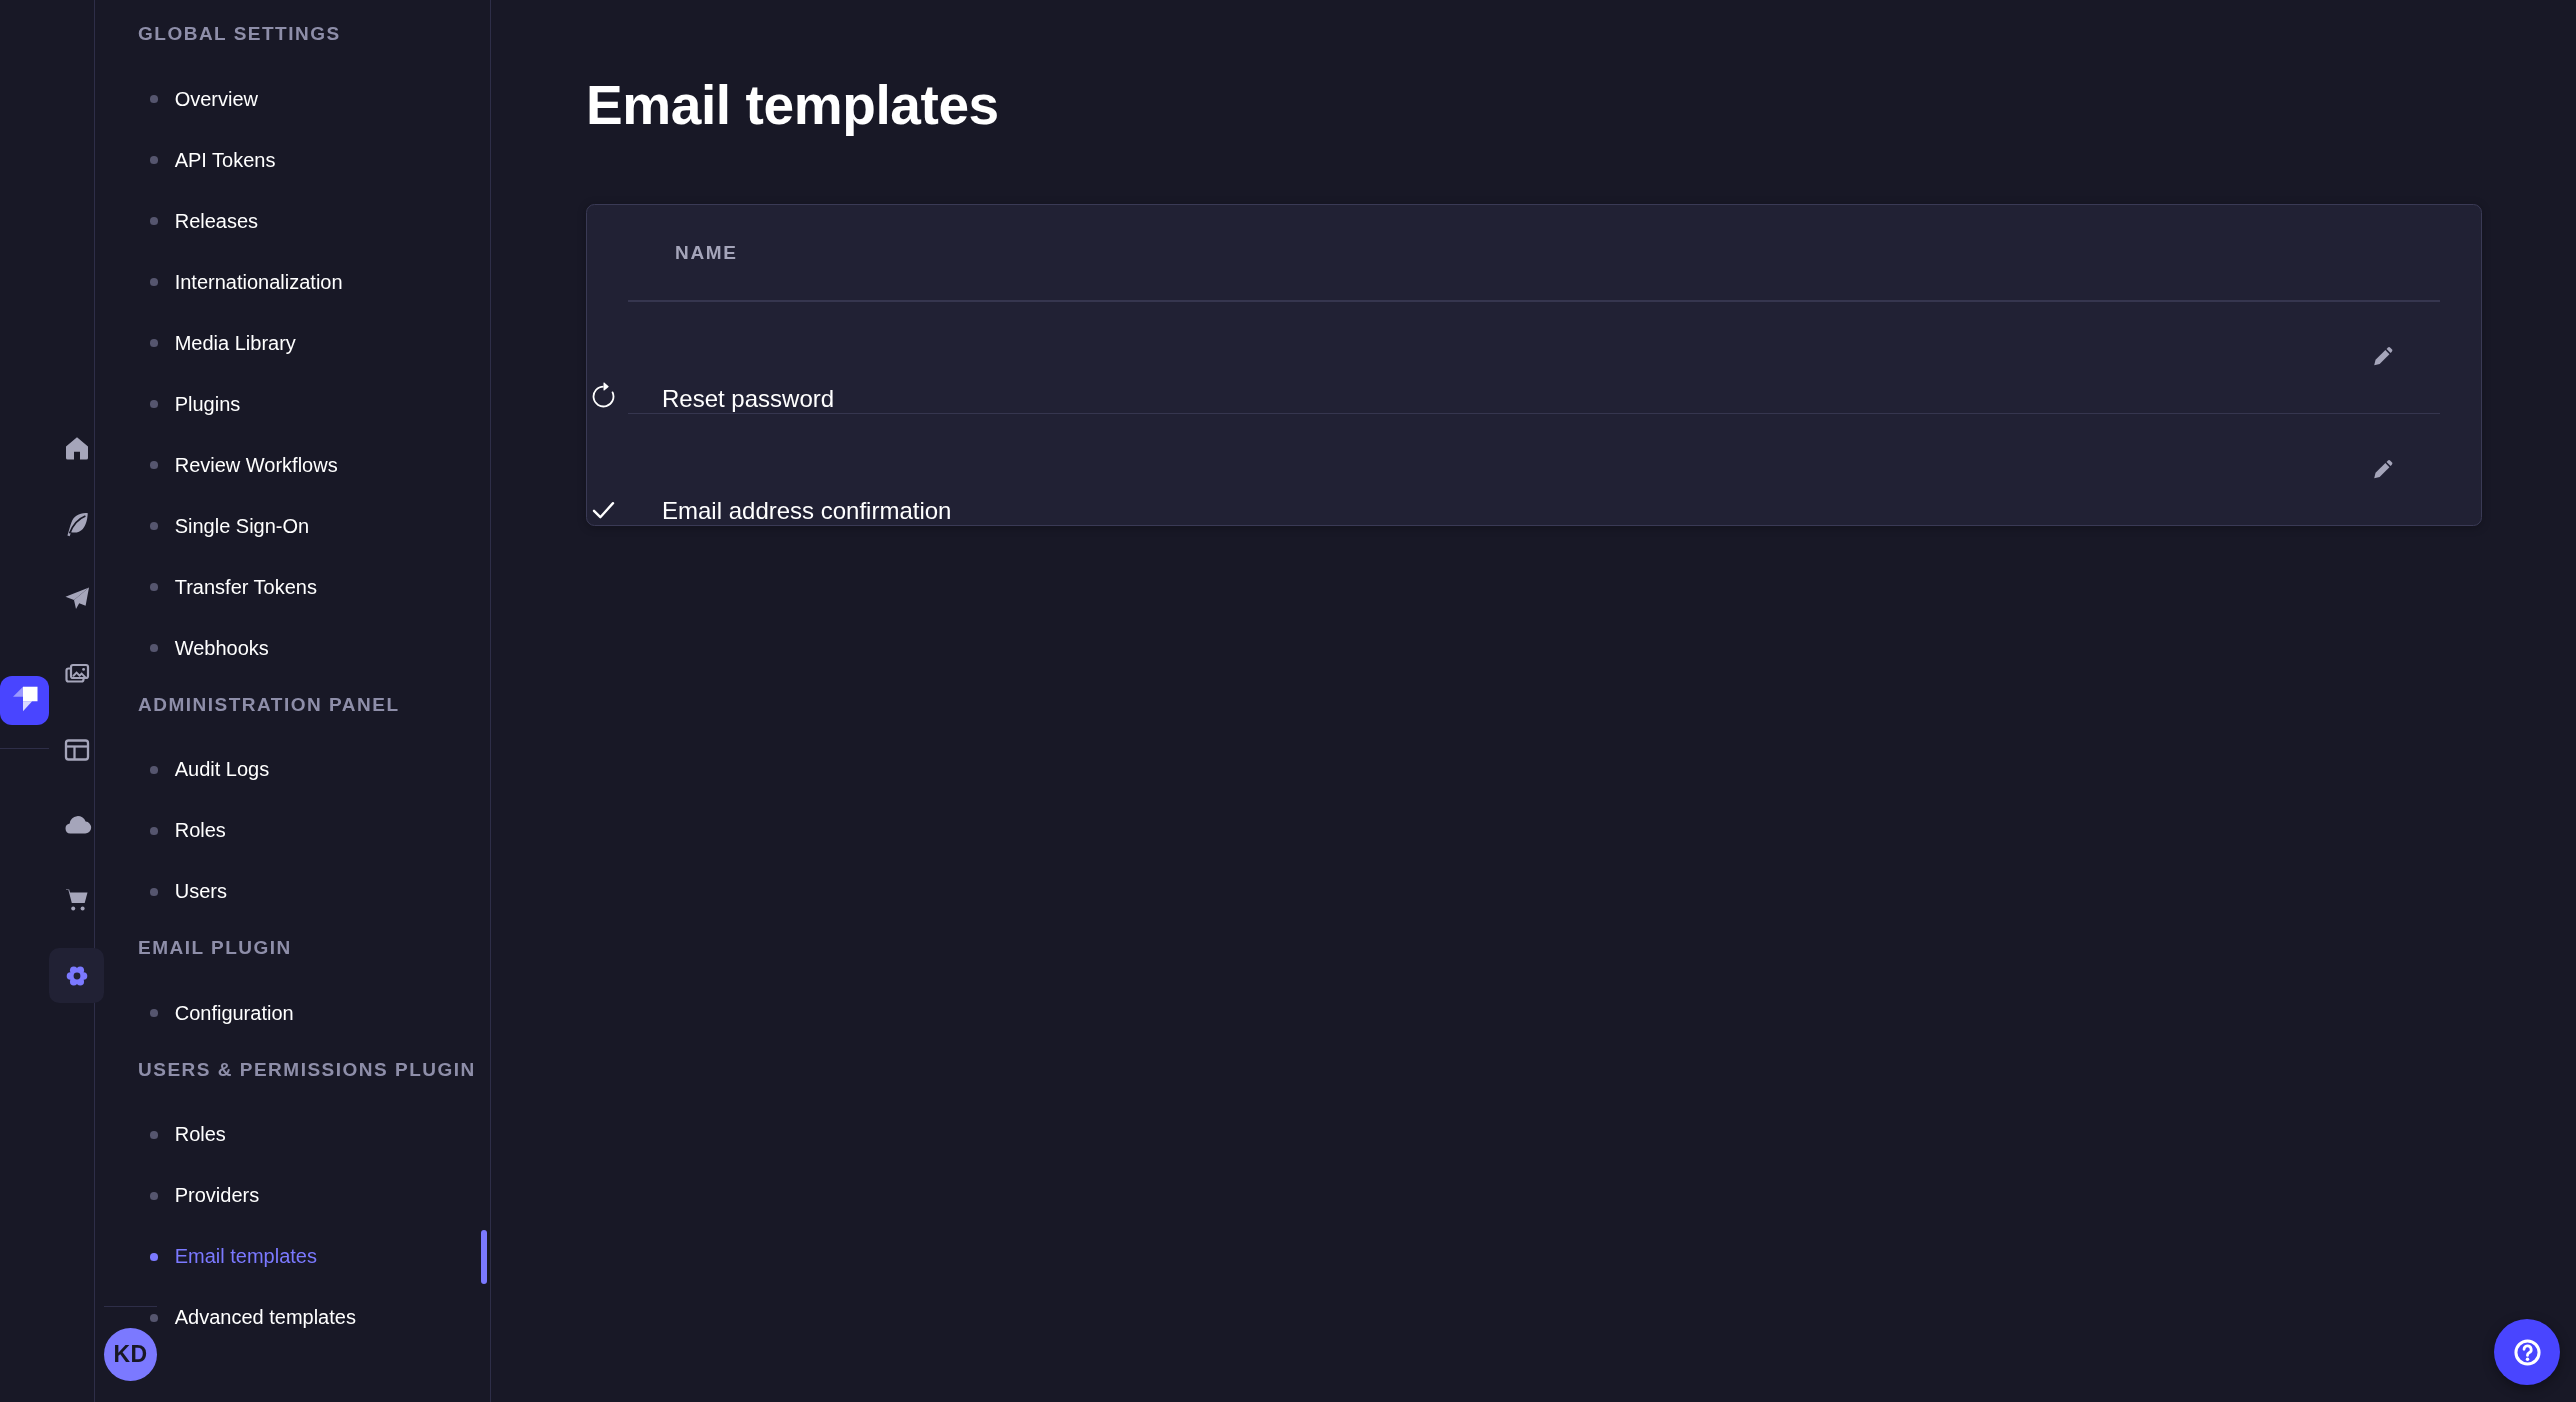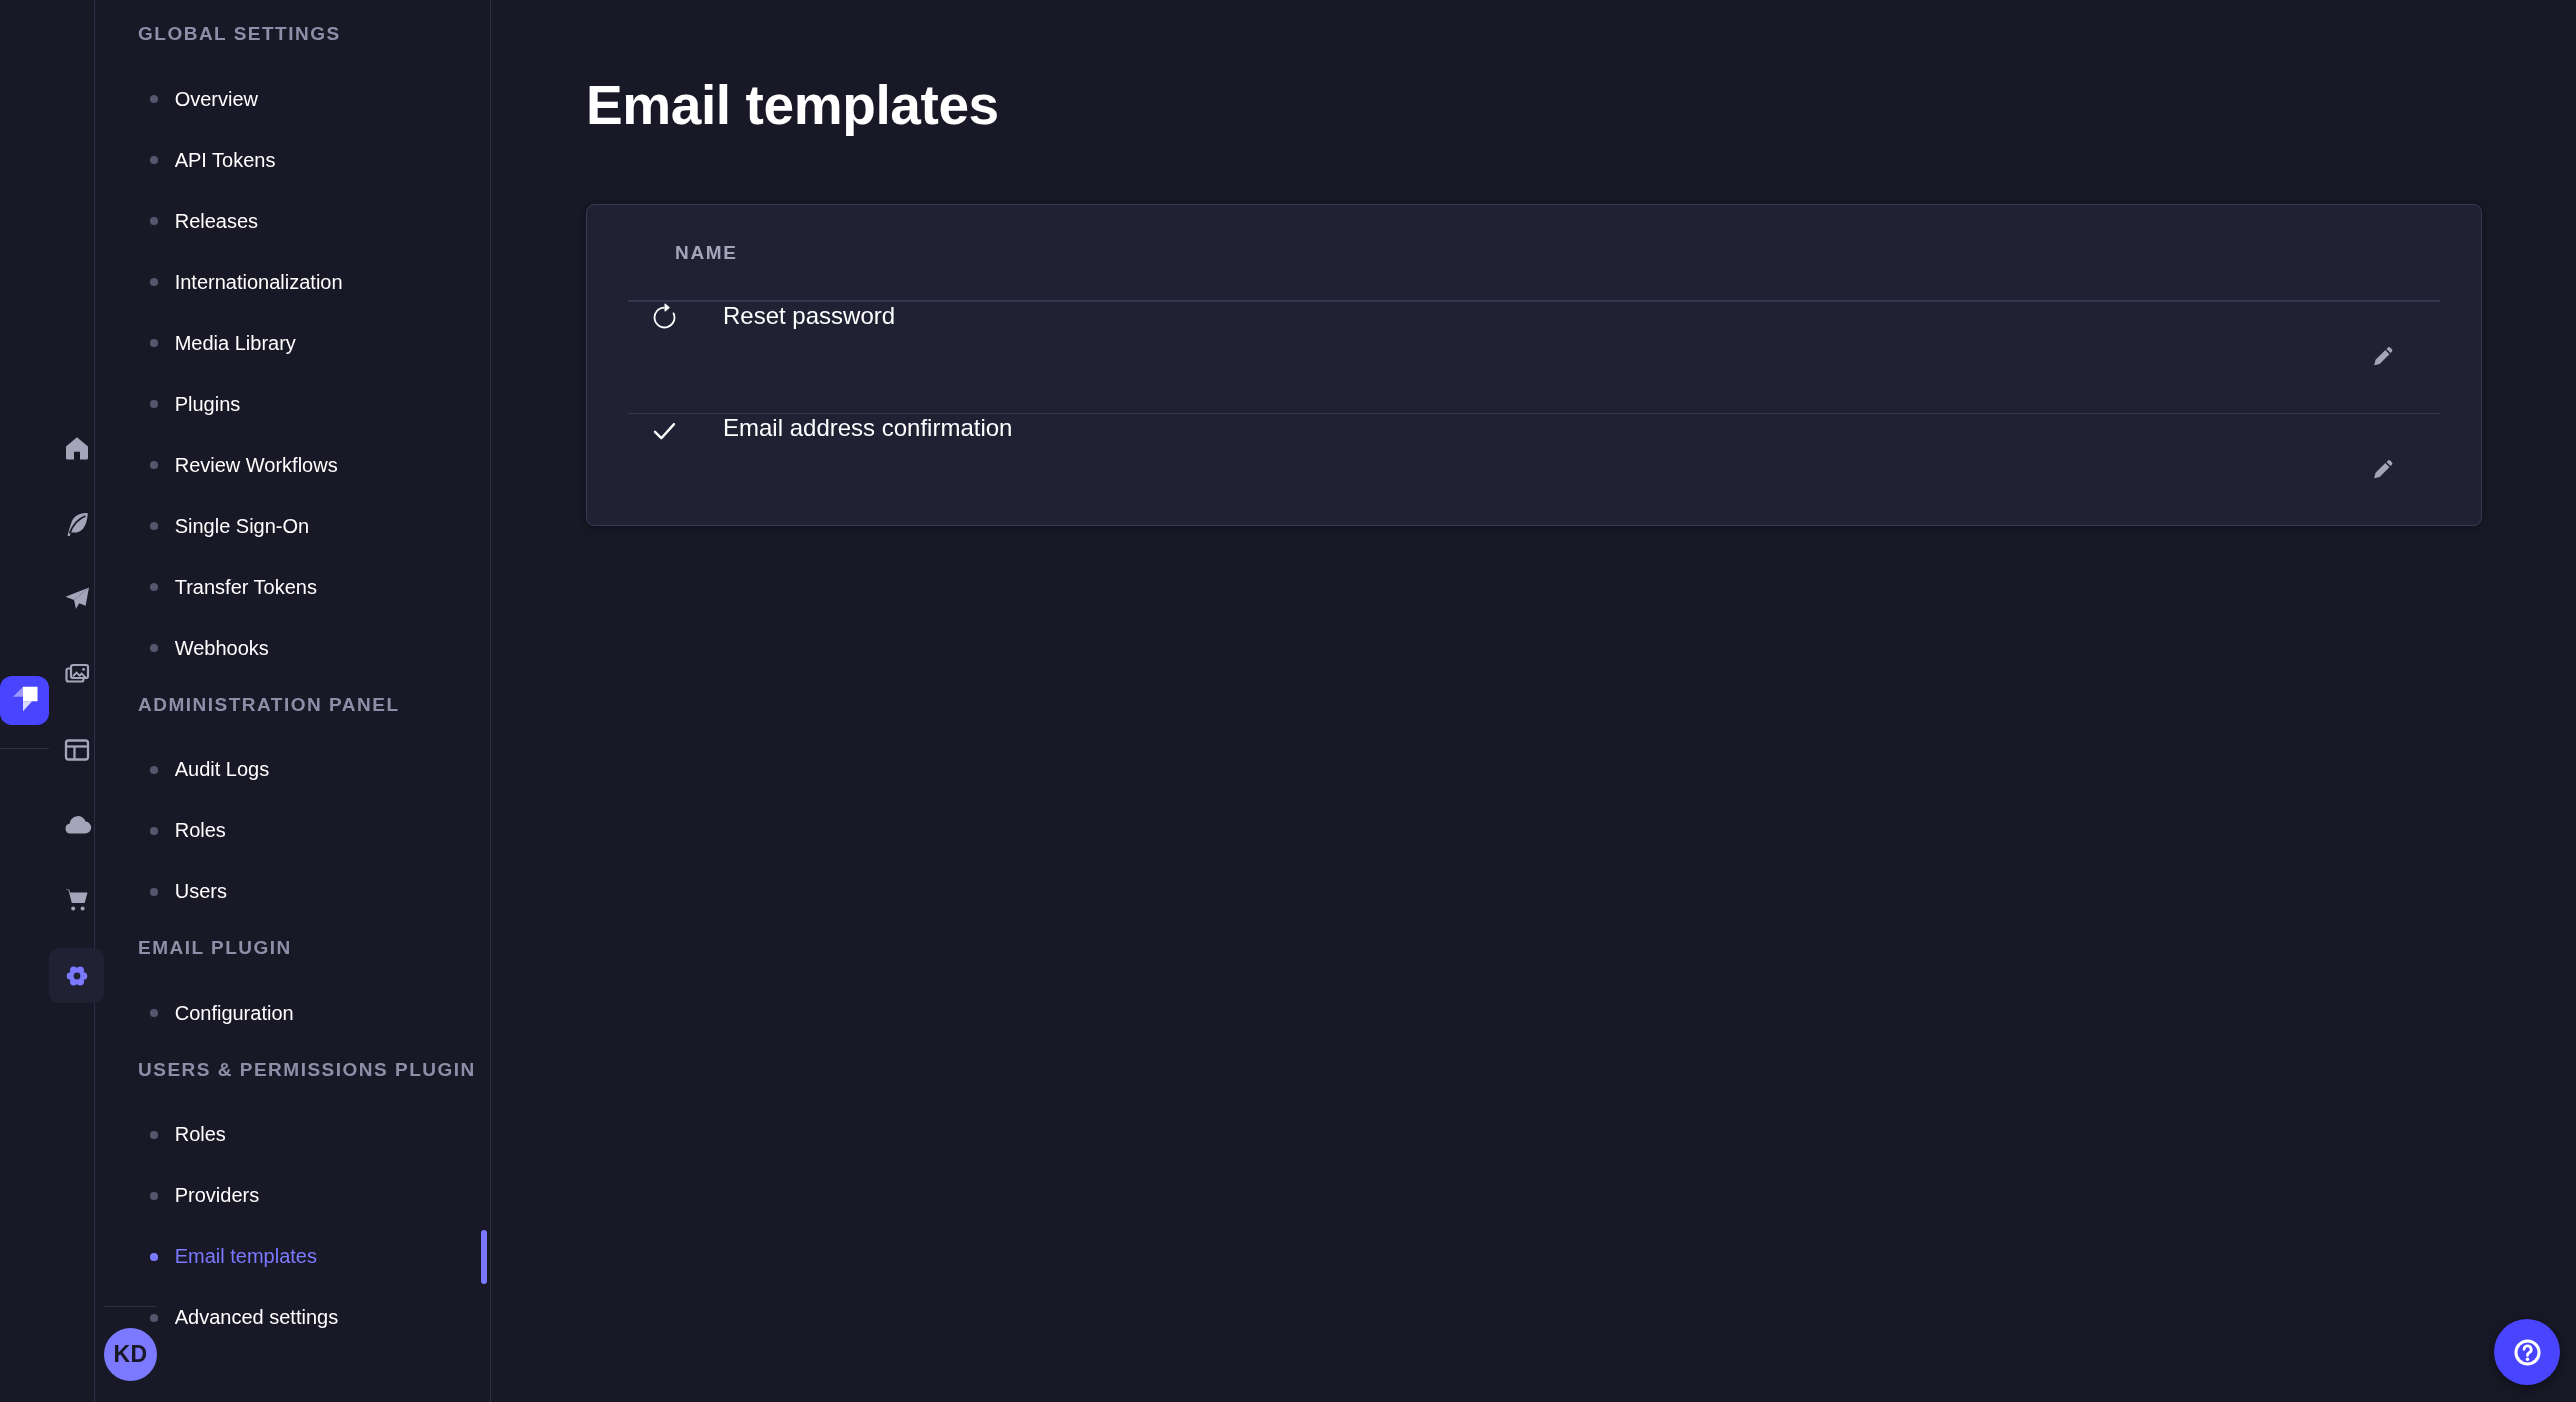--- a/index.html
+++ b/index.html
@@ -36,21 +36,21 @@
   .nav-item.active{color:var(--accent-light)}
   .nav-item.active .bullet{background:var(--accent-light)}
   .active-indicator{position:absolute;right:3.4px;top:3.4px;bottom:3.4px;width:6px;border-radius:3.4px;background:var(--accent-light)}
   
   .main{flex:1;padding:77px 95px 0 95px}
   .page-title{font-size:55px;font-weight:700;letter-spacing:-0.4px;color:var(--text);line-height:56px}
   .card{margin-top:71px;width:1896px;background:var(--surface);border:1.7px solid var(--border-strong);border-radius:8.5px;box-shadow:0 1.7px 8.5px rgba(0,0,0,.25)}
   .card-header{height:95px;display:flex;align-items:center;padding-left:88px}
   .col-label{font-size:19px;font-weight:700;letter-spacing:1.7px;color:var(--text-muted)}
   .divider{height:1.7px;background:var(--border-strong);margin:0 41px;opacity:.85}
-  .tpl-row{height:111px;display:flex;align-items:flex-start;padding-left:61px;position:relative}
+  .tpl-row{height:111px;display:flex;align-items:flex-end;position:relative}
   .row-icon{width:32px;height:32px;display:flex;align-items:center;justify-content:center;flex-shrink:0}
   .row-icon svg{width:29px;height:29px}
   .row-name{font-size:24px;color:var(--text);margin-left:43px}
   .edit-btn{position:absolute;right:71px;top:50%;transform:translateY(-50%);width:55px;height:55px;border-radius:8.5px;display:flex;align-items:center;justify-content:center;cursor:pointer;background:transparent;border:none}
   .edit-btn svg{width:27px;height:27px}
   
   .help-btn{position:absolute;right:16px;bottom:17px;width:66px;height:66px;border-radius:50%;background:var(--accent);border:none;display:flex;align-items:center;justify-content:center;cursor:pointer;box-shadow:0 3.4px 12px rgba(0,0,0,.35)}
   .help-btn svg{width:37px;height:37px}
 </style>
 </head>
@@ -211,21 +211,21 @@
         <span class="bullet"></span>
         <span>Providers</span>
       </div>
     <div class="nav-item active">
         <span class="bullet"></span>
         <span>Email templates</span>
         <span class="active-indicator"></span>
       </div>
     <div class="nav-item">
         <span class="bullet"></span>
-        <span>Advanced settings</span>
+        <span>Advanced templates</span>
       </div>
   </div>
 </aside>
 
 <main class="main">
   <h1 class="page-title">Email templates</h1>
 
   <div class="card">
     <div class="card-header">
       <span class="col-label">NAME</span>

